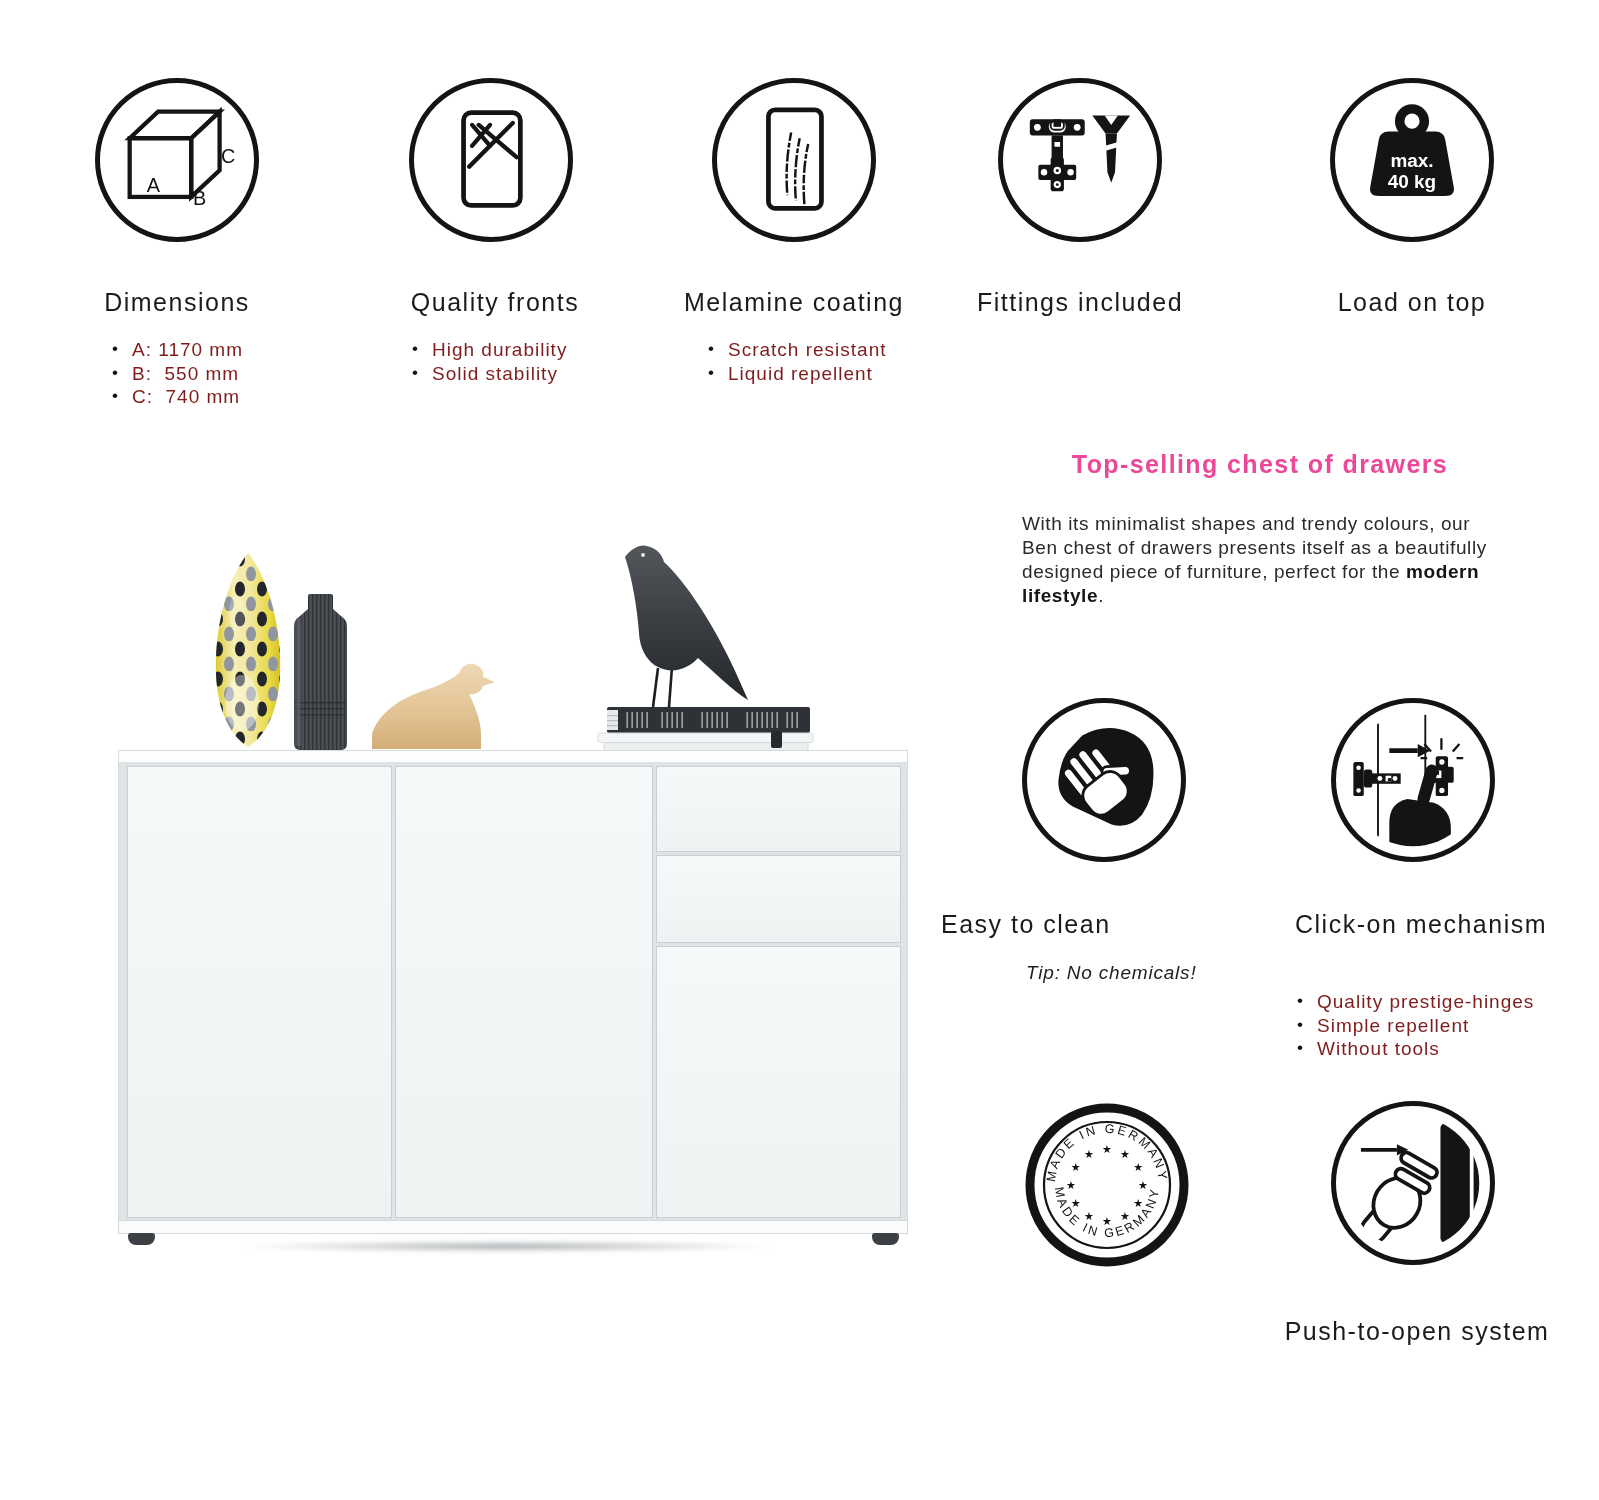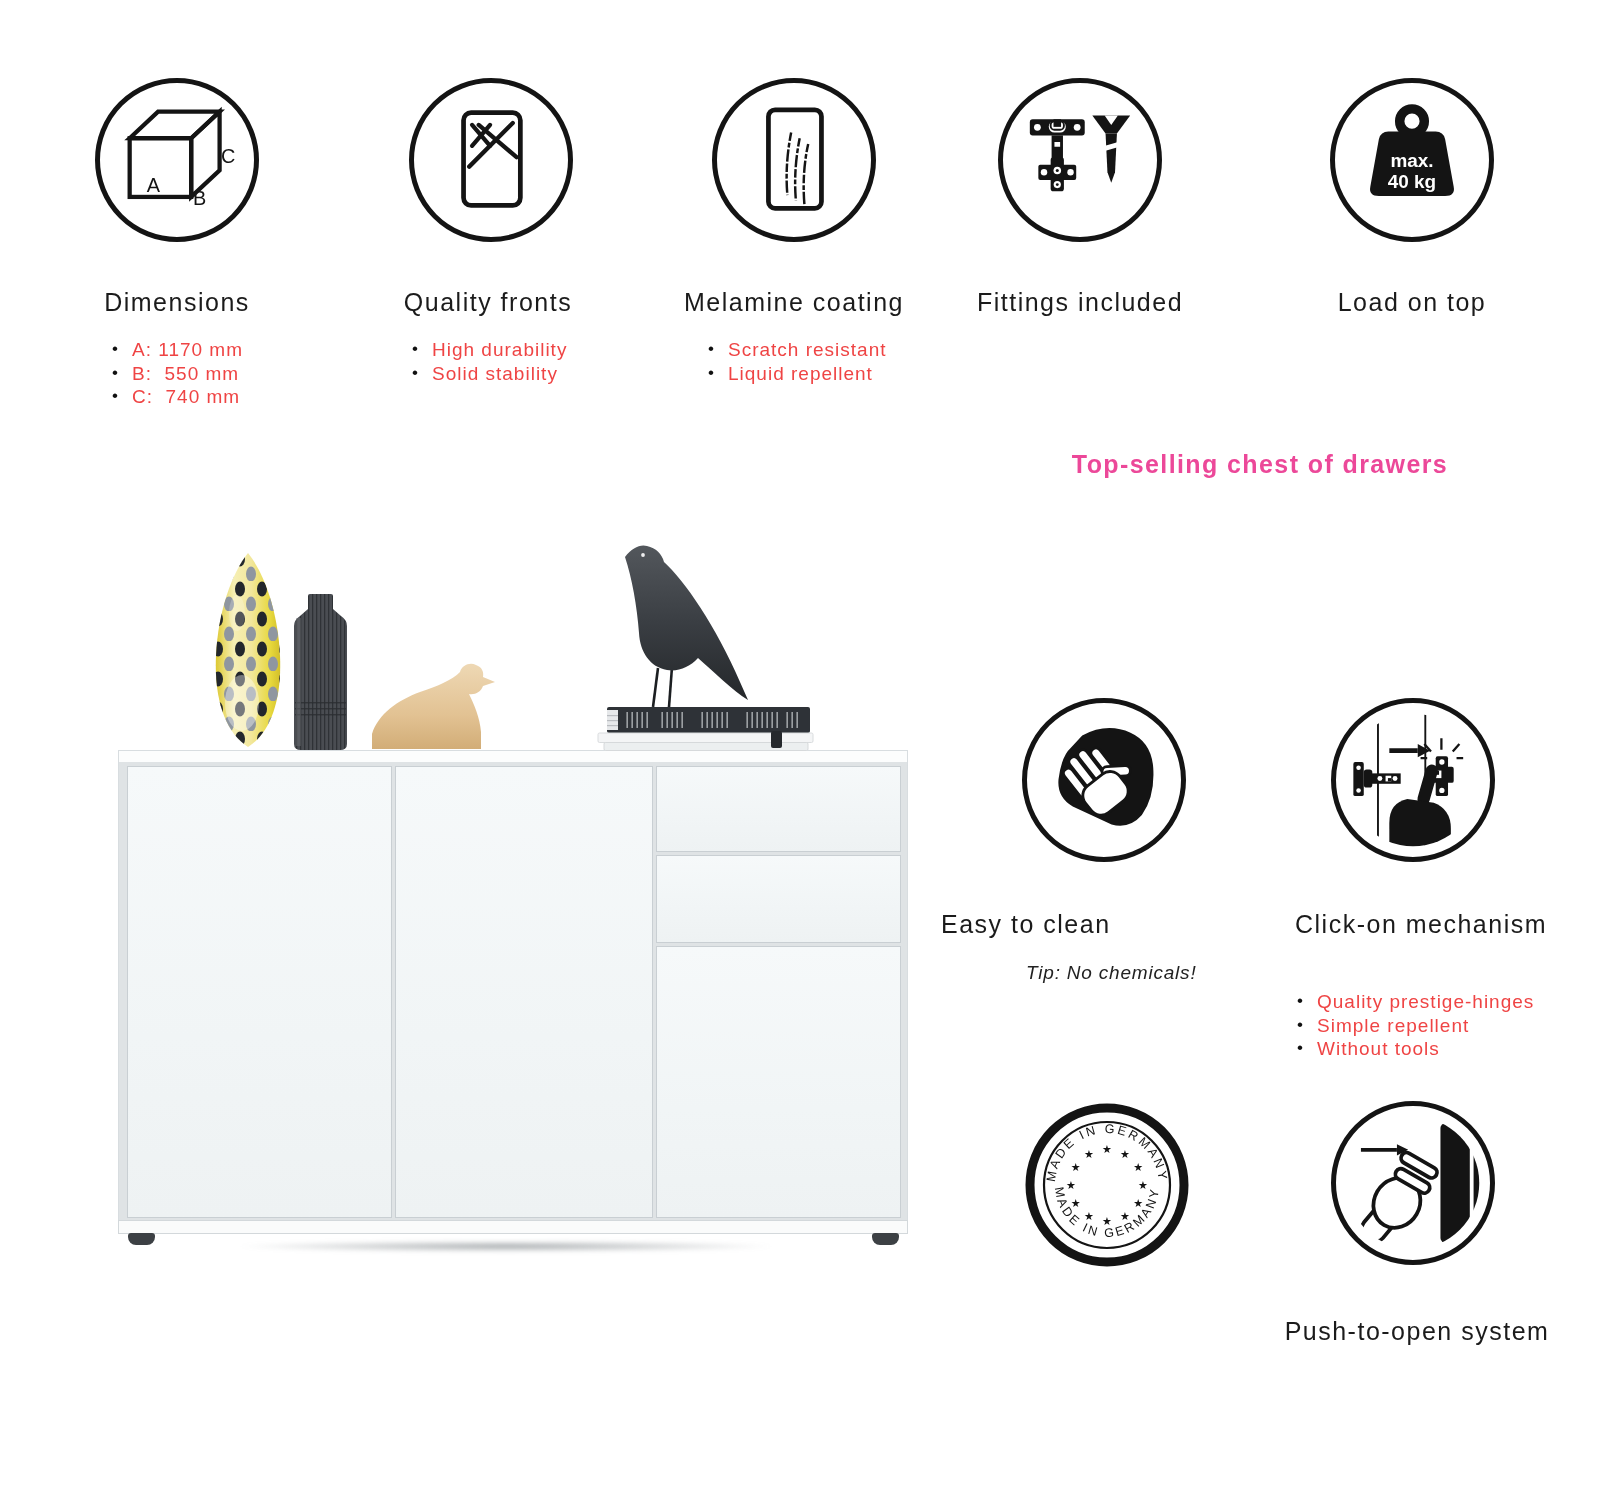--- a/index.html
+++ b/index.html
@@ -4,21 +4,21 @@
 <style>
   html,body{margin:0;padding:0;background:#fff;}
   .canvas{position:relative;width:1599px;height:1500px;background:#ffffff;overflow:hidden;
           font-family:"Liberation Sans",sans-serif;color:#1d1d1d;}
   .abs{position:absolute;}
   
   .cicon{position:absolute;width:164px;height:164px;border:5px solid #141414;border-radius:50%;
          box-sizing:border-box;background:#fff;display:flex;align-items:center;justify-content:center;}
   .ftitle{position:absolute;width:330px;text-align:center;font-size:25px;letter-spacing:1.5px;color:#1b1b1b;}
   .bullets{position:absolute;margin:0;padding:0;list-style:none;font-size:19px;letter-spacing:1px;
-           line-height:23.5px;color:#ef4444;}
+           line-height:23.5px;color:#7f1d1d;}
   .bullets li{position:relative;padding-left:22px;white-space:pre;}
   .bullets li::before{content:"\2022";position:absolute;left:2px;top:-1px;font-size:17px;color:#111;}
   .heading{position:absolute;font-size:25px;font-weight:bold;letter-spacing:1.4px;text-align:center;color:#ec4899;}
   .para{position:absolute;font-size:19px;line-height:24px;letter-spacing:0.6px;color:#2a2a2a;}
   .para b{color:#161616;}
   .tip{position:absolute;font-style:italic;font-size:19px;letter-spacing:0.8px;color:#222;}
   svg text{font-family:"Liberation Sans",sans-serif;}
   
   .cab-top{position:absolute;left:118px;top:750px;width:790px;height:13px;background:#fcfdfd;
            border:1px solid #d8dde0;box-sizing:border-box;z-index:1;}
@@ -107,40 +107,41 @@
   <div class="cicon" style="left:1330px;top:78px;align-items:center;">
     <svg width="142" height="142" viewBox="0 0 150 150">
       <circle cx="75" cy="34" r="13" fill="none" stroke="#141414" stroke-width="10"></circle>
       <path d="M50,45 L100,45 Q108,45 110,53 L119,103 Q121,113 110,113 L40,113 Q29,113 31,103 L40,53 Q42,45 50,45 Z" fill="#141414"></path>
       <text x="75" y="82" font-size="20" font-weight="bold" fill="#ffffff" text-anchor="middle">max.</text>
       <text x="75" y="105" font-size="20" font-weight="bold" fill="#ffffff" text-anchor="middle">40 kg</text>
     </svg>
   </div>
 
   <div class="ftitle" style="left:12px;top:288px;">Dimensions</div>
-  <div class="ftitle" style="left:323px;top:288px;">Quality fronts</div>
+  <div class="ftitle" style="left:330px;top:288px;">Quality fronts</div>
   <div class="ftitle" style="left:629px;top:288px;">Melamine coating</div>
   <div class="ftitle" style="left:915px;top:288px;">Fittings included</div>
   <div class="ftitle" style="left:1247px;top:288px;">Load on top</div>
 
   <ul class="bullets" style="left:110px;top:338px;">
     <li>A: 1170 mm</li>
     <li>B:  550 mm</li>
     <li>C:  740 mm</li>
   </ul>
   <ul class="bullets" style="left:410px;top:338px;">
     <li>High durability</li>
     <li>Solid stability</li>
   </ul>
   <ul class="bullets" style="left:706px;top:338px;">
     <li>Scratch resistant</li>
     <li>Liquid repellent</li>
   </ul>
 
   <div class="heading" style="left:1010px;top:450px;width:500px;">Top-selling chest of drawers</div>
+  <div class="para" style="left:1022px;top:512px;width:484px;"><span>With its minimalist shapes and trendy colours, our Ben chest of drawers presents itself as a beautifully designed piece of furniture, perfect for the </span><b>modern lifestyle</b><span>.</span></div>
 
   <div class="floor-shadow"></div>
   <div class="cab-top"></div>
   <div class="cab-body">
     <div class="front" style="left:8px;top:4px;width:265px;height:452px;"></div>
     <div class="front" style="left:276px;top:4px;width:258px;height:452px;"></div>
     <div class="front" style="left:537px;top:4px;width:245px;height:86px;"></div>
     <div class="front" style="left:537px;top:93px;width:245px;height:88px;"></div>
     <div class="front" style="left:537px;top:184px;width:245px;height:272px;"></div>
   </div>

